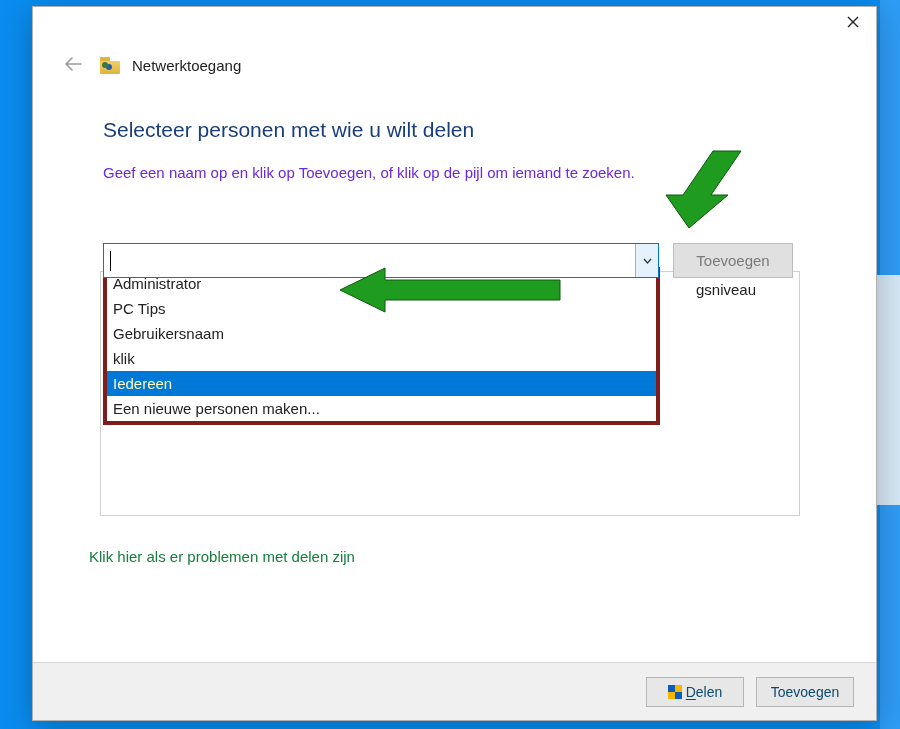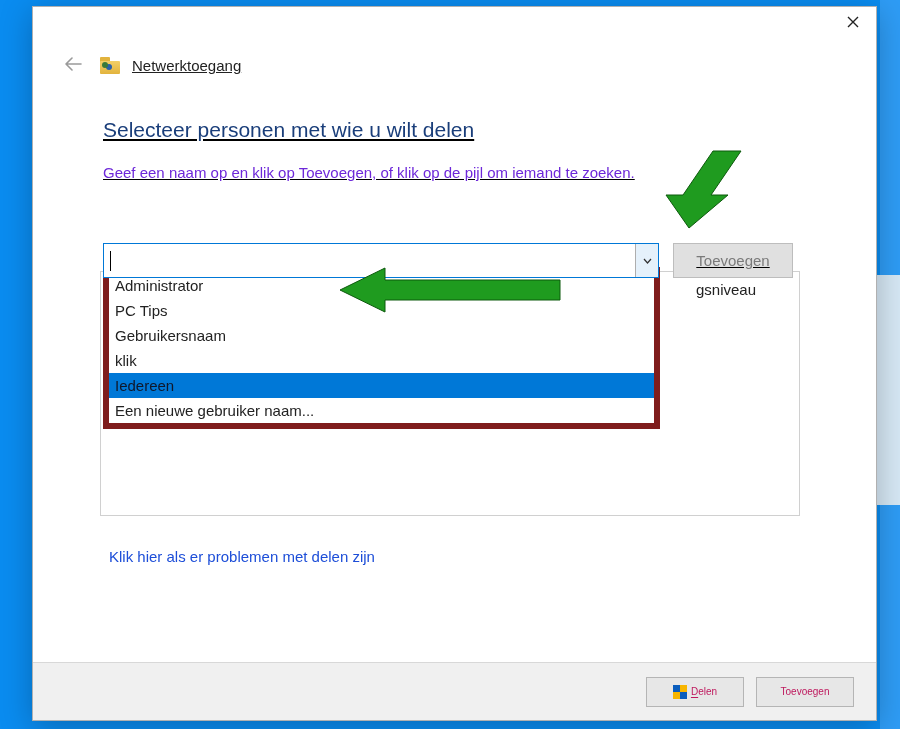--- a/index.html
+++ b/index.html
@@ -99,26 +99,24 @@
       left: 2px;
       width: 6px;
       height: 6px;
       background: #3a7a3a;
       border-radius: 50%;
       box-shadow: 4px 2px 0 0 #2a5faa;
     }
     .header-title {
       font-size: 15px;
       color: #222;
-      text-decoration: underline;
     }
     .content {
       padding: 30px 70px 0 70px;
       position: relative;
-      text-decoration: underline;
     }
     .main-heading {
       color: #1a3e7a;
       font-size: 21px;
       font-weight: 400;
       margin-bottom: 22px;
     }
     .instruction {
       color: #6d28d9;
       font-size: 15px;
@@ -172,34 +170,34 @@
       display: flex;
       align-items: center;
       justify-content: center;
       cursor: pointer;
     }
     .dropdown {
       position: absolute;
       left: 70px;
       top: 179px;
       width: 557px;
-      border: 6px solid #7f1d1d;
+      border: 4px solid #7f1d1d;
       background: #fff;
       z-index: 9;
     }
     .dropdown-item {
       padding: 2px 6px;
       font-size: 15px;
       color: #222;
       cursor: pointer;
       line-height: 21px;
     }
     .dropdown-item.selected {
       background: #0078d7;
-      color: #0f172a;
+      color: #fef9c3;
     }
     .table-behind {
       position: absolute;
       left: 67px;
       top: 183px;
       width: 700px;
       z-index: 1;
     }
     .table-header {
       height: 35px;
@@ -216,23 +214,23 @@
       color: #222;
     }
     .table-body {
       height: 210px;
       border: 1px solid #d0d0d0;
       border-top: none;
       background: #fff;
     }
     .problems-link {
       position: absolute;
-      left: 76px;
+      left: 56px;
       top: 460px;
-      color: #1d4ed8;
+      color: #15803d;
       font-size: 15px;
       cursor: pointer;
     }
     .footer {
       position: absolute;
       bottom: 0;
       left: 0;
       right: 0;
       height: 58px;
       background: #f0f0f0;
@@ -241,22 +239,22 @@
       align-items: center;
       justify-content: flex-end;
       padding-right: 22px;
       gap: 12px;
     }
     .footer-btn {
       min-width: 98px;
       height: 30px;
       background: #e7e7e7;
       border: 1px solid #b5b5b5;
-      font-size: 10px;
-      color: #be185d;
+      font-size: 14px;
+      color: #0c4a6e;
       display: flex;
       align-items: center;
       justify-content: center;
       cursor: pointer;
       padding: 0 12px;
     }
     .shield-icon {
       width: 14px;
       height: 14px;
       margin-right: 4px;
@@ -338,21 +336,21 @@
       </div>
       <div class="add-btn">Toevoegen</div>
     </div>
 
     <div class="dropdown">
       <div class="dropdown-item">Administrator</div>
       <div class="dropdown-item">PC Tips</div>
       <div class="dropdown-item">Gebruikersnaam</div>
       <div class="dropdown-item">klik</div>
       <div class="dropdown-item selected">Iedereen</div>
-      <div class="dropdown-item">Een nieuwe gebruiker naam...</div>
+      <div class="dropdown-item">Een nieuwe personen maken...</div>
     </div>
 
     <div class="table-behind">
       <div class="table-header">
         <span class="table-col-b">gsniveau</span>
       </div>
       <div class="table-body"></div>
     </div>
 
     <a class="problems-link">Klik hier als er problemen met delen zijn</a>

